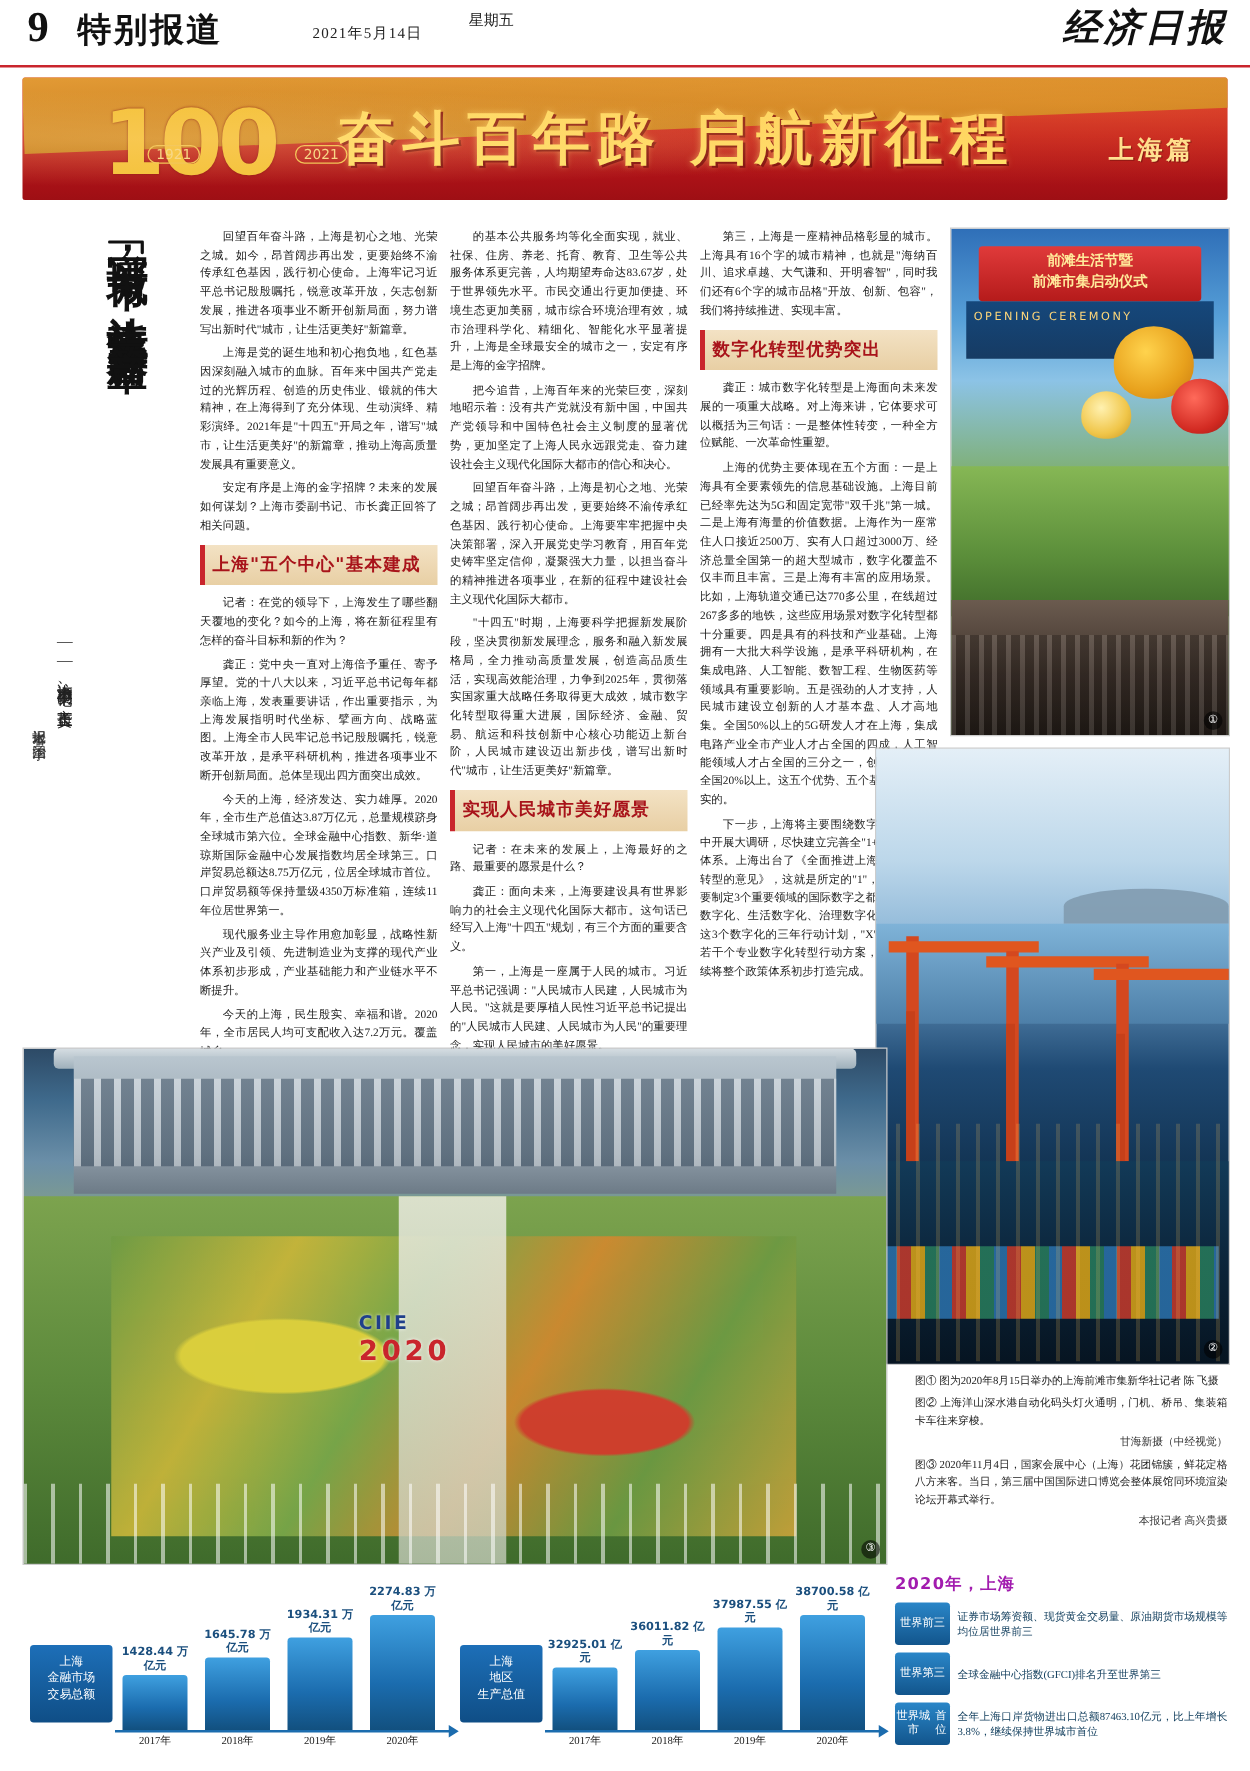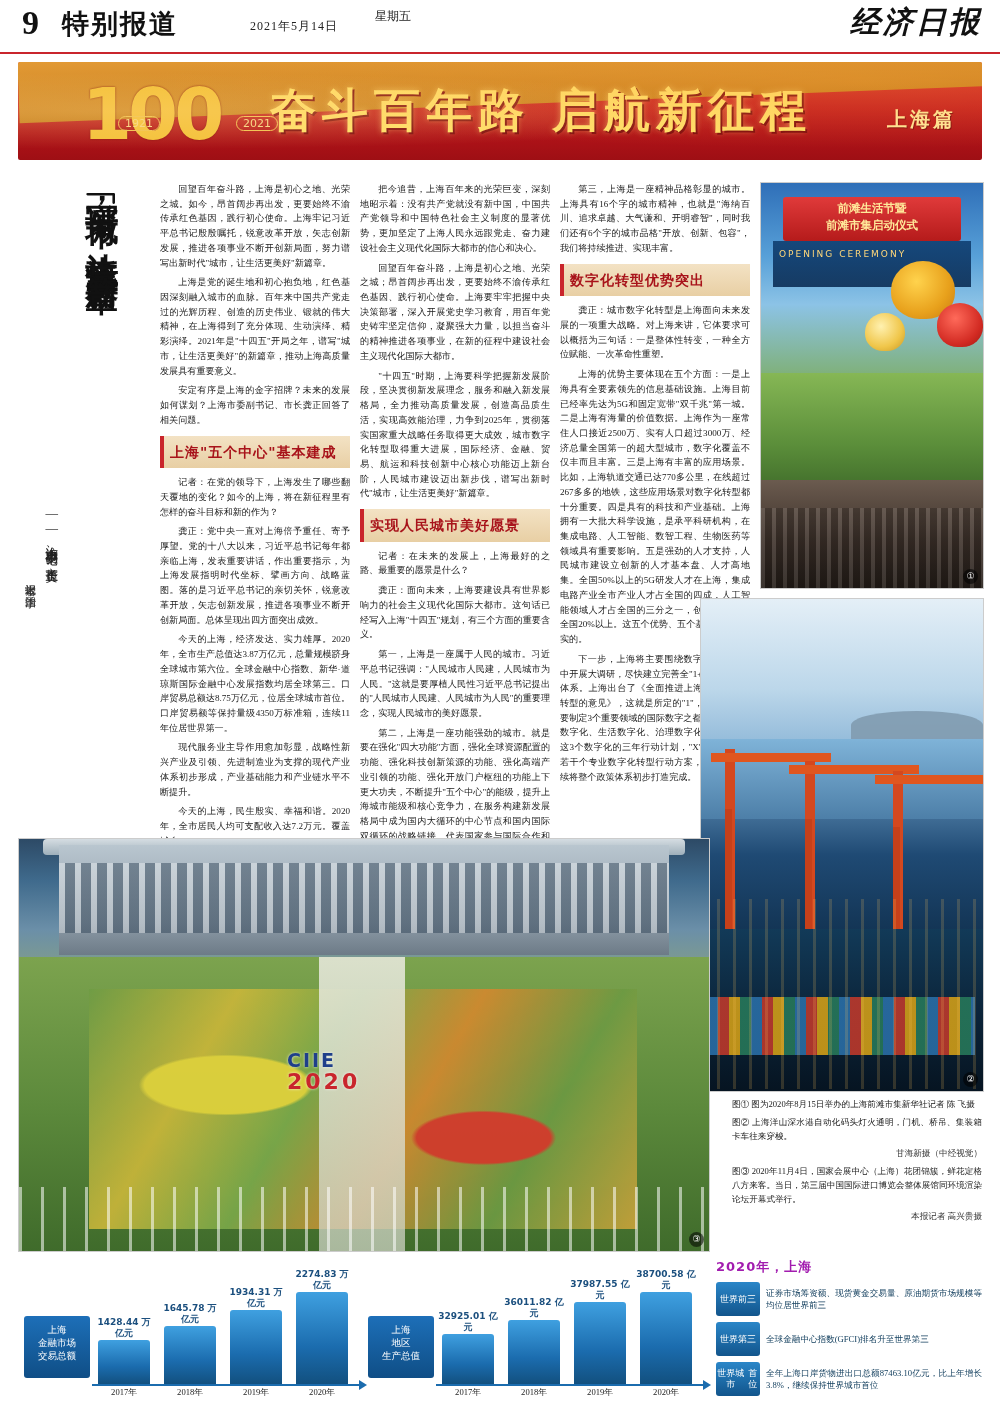--- a/index.html
+++ b/index.html
@@ -190,21 +190,21 @@
     background:linear-gradient(180deg,#d5dde2,#9fb0bb);border-radius:4px;}
   .p3-lawn{position:absolute;left:0;top:118px;width:100%;height:294px;
     background:linear-gradient(180deg,#7ca34e,#5d8a3c 50%,#3f6b2b);}
   .p3-carpet{position:absolute;left:70px;top:150px;width:548px;height:240px;
     background:
       radial-gradient(ellipse at 25% 40%, #e4d43c 0 14%, rgba(0,0,0,0) 15%),
       radial-gradient(ellipse at 72% 62%, #d83a2c 0 12%, rgba(0,0,0,0) 13%),
       linear-gradient(120deg,#6f9c45 0%,#c9b63a 22%,#7aa84a 40%,#d2892f 58%,#6d9a43 78%,#caa23a 100%);
     opacity:.92;}
   .p3-ciie{
-    position:absolute;left:268px;top:210px;font-size:19px;font-weight:bold;
+    position:absolute;left:268px;top:210px;font-size:15px;font-weight:bold;
     color:#1f3f8a;font-family:"DejaVu Sans", sans-serif;letter-spacing:2px;
     text-shadow:0 0 3px rgba(255,255,255,.8);
   }
   .p3-year{
     position:absolute;left:268px;top:230px;font-size:22px;font-weight:bold;
     color:#c9252c;font-family:"DejaVu Sans", sans-serif;letter-spacing:3px;
     text-shadow:0 0 3px rgba(255,255,255,.8);
   }
   .p3-walk{position:absolute;left:300px;top:118px;width:86px;height:294px;
     background:linear-gradient(180deg,rgba(235,235,225,.85),rgba(205,210,195,.75));}
@@ -308,27 +308,28 @@
     <div class="headline-credit">——访上海市委副书记、市长龚正</div>
     <div class="headline-byline">本报记者 李治国</div>
   </div>
 
   <div class="col col1">
     <p>回望百年奋斗路，上海是初心之地、光荣之城。如今，昂首阔步再出发，更要始终不渝传承红色基因，践行初心使命。上海牢记习近平总书记殷殷嘱托，锐意改革开放，矢志创新发展，推进各项事业不断开创新局面，努力谱写出新时代"城市，让生活更美好"新篇章。</p>
     <p>上海是党的诞生地和初心抱负地，红色基因深刻融入城市的血脉。百年来中国共产党走过的光辉历程、创造的历史伟业、锻就的伟大精神，在上海得到了充分体现、生动演绎、精彩演绎。2021年是"十四五"开局之年，谱写"城市，让生活更美好"的新篇章，推动上海高质量发展具有重要意义。</p>
     <p>安定有序是上海的金字招牌？未来的发展如何谋划？上海市委副书记、市长龚正回答了相关问题。</p>
     <div class="subhead">上海"五个中心"基本建成</div>
     <p class="qa">记者：在党的领导下，上海发生了哪些翻天覆地的变化？如今的上海，将在新征程里有怎样的奋斗目标和新的作为？</p>
-    <p>龚正：党中央一直对上海倍予重任、寄予厚望。党的十八大以来，习近平总书记每年都亲临上海，发表重要讲话，作出重要指示，为上海发展指明时代坐标、擘画方向、战略蓝图。落的是习近平总书记的亲切关怀，锐意改革开放，矢志创新发展，推进各项事业不断开创新局面。总体呈现出四方面突出成效。</p>
+    <p>龚正：党中央一直对上海倍予重任、寄予厚望。党的十八大以来，习近平总书记每年都亲临上海，发表重要讲话，作出重要指示，为上海发展指明时代坐标、擘画方向、战略蓝图。上海全市人民牢记总书记殷殷嘱托，锐意改革开放，是承平科研机构，推进各项事业不断开创新局面。总体呈现出四方面突出成效。</p>
     <p>今天的上海，经济发达、实力雄厚。2020年，全市生产总值达3.87万亿元，总量规模跻身全球城市第六位。全球金融中心指数、新华·道琼斯国际金融中心发展指数均居全球第三。口岸贸易总额达8.75万亿元，位居全球城市首位。口岸贸易额等保持量级4350万标准箱，连续11年位居世界第一。</p>
     <p>现代服务业主导作用愈加彰显，战略性新兴产业及引领、先进制造业为支撑的现代产业体系初步形成，产业基础能力和产业链水平不断提升。</p>
     <p>今天的上海，民生殷实、幸福和谐。2020年，全市居民人均可支配收入达7.2万元。覆盖城乡</p>
   </div>
 
   <div class="col col2">
+    <p>的基本公共服务均等化全面实现，就业、社保、住房、养老、托育、教育、卫生等公共服务体系更完善，人均期望寿命达83.67岁，处于世界领先水平。市民交通出行更加便捷、环境生态更加美丽，城市综合环境治理有效，城市治理科学化、精细化、智能化水平显著提升，上海是全球最安全的城市之一，安定有序是上海的金字招牌。</p>
     <p>把今追昔，上海百年来的光荣巨变，深刻地昭示着：没有共产党就没有新中国，中国共产党领导和中国特色社会主义制度的显著优势，更加坚定了上海人民永远跟党走、奋力建设社会主义现代化国际大都市的信心和决心。</p>
     <p>回望百年奋斗路，上海是初心之地、光荣之城；昂首阔步再出发，更要始终不渝传承红色基因、践行初心使命。上海要牢牢把握中央决策部署，深入开展党史学习教育，用百年党史铸牢坚定信仰，凝聚强大力量，以担当奋斗的精神推进各项事业，在新的征程中建设社会主义现代化国际大都市。</p>
     <p>"十四五"时期，上海要科学把握新发展阶段，坚决贯彻新发展理念，服务和融入新发展格局，全力推动高质量发展，创造高品质生活，实现高效能治理，力争到2025年，贯彻落实国家重大战略任务取得更大成效，城市数字化转型取得重大进展，国际经济、金融、贸易、航运和科技创新中心核心功能迈上新台阶，人民城市建设迈出新步伐，谱写出新时代"城市，让生活更美好"新篇章。</p>
     <div class="subhead">实现人民城市美好愿景</div>
     <p class="qa">记者：在未来的发展上，上海最好的之路、最重要的愿景是什么？</p>
     <p>龚正：面向未来，上海要建设具有世界影响力的社会主义现代化国际大都市。这句话已经写入上海"十四五"规划，有三个方面的重要含义。</p>
     <p>第一，上海是一座属于人民的城市。习近平总书记强调："人民城市人民建，人民城市为人民。"这就是要厚植人民性习近平总书记提出的"人民城市人民建、人民城市为人民"的重要理念，实现人民城市的美好愿景。</p>
     <p>第二，上海是一座功能强劲的城市。就是要在强化"四大功能"方面，强化全球资源配置的功能、强化科技创新策源的功能、强化高端产业引领的功能、强化开放门户枢纽的功能上下更大功夫，不断提升"五个中心"的能级，提升上海城市能级和核心竞争力，在服务构建新发展格局中成为国内大循环的中心节点和国内国际双循环的战略链接，代表国家参与国际合作和竞争。</p>
   </div>
 

